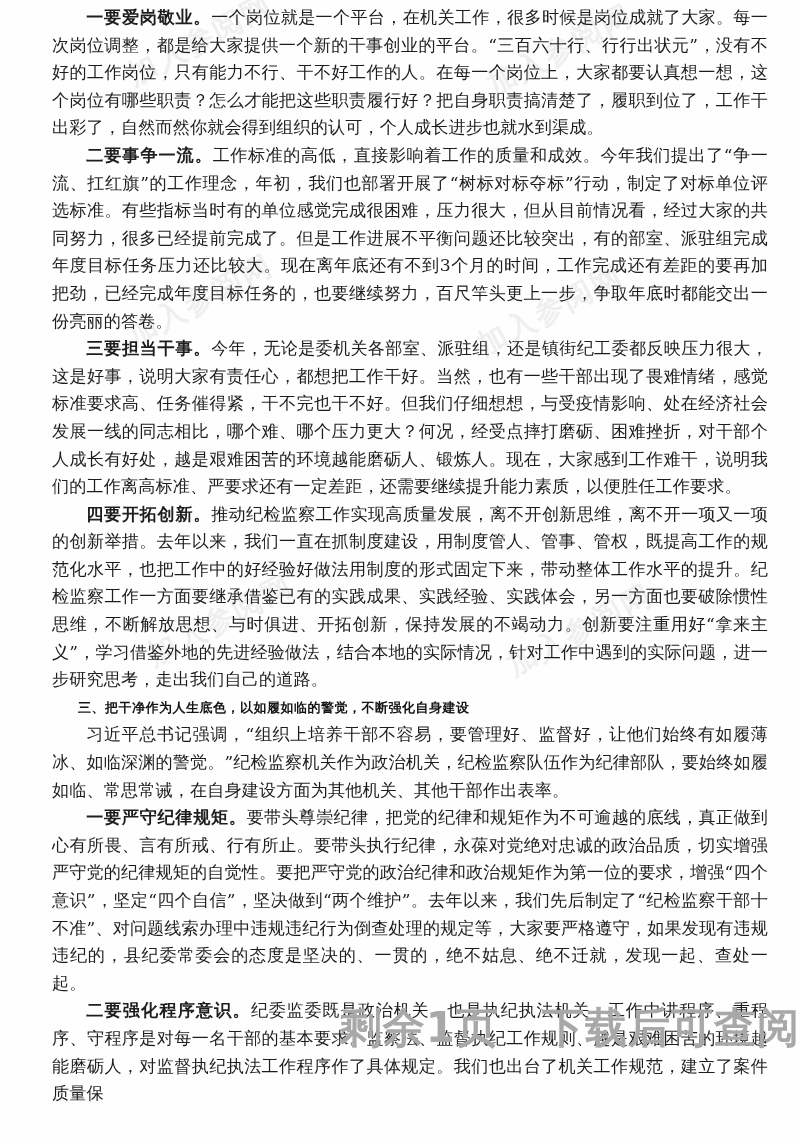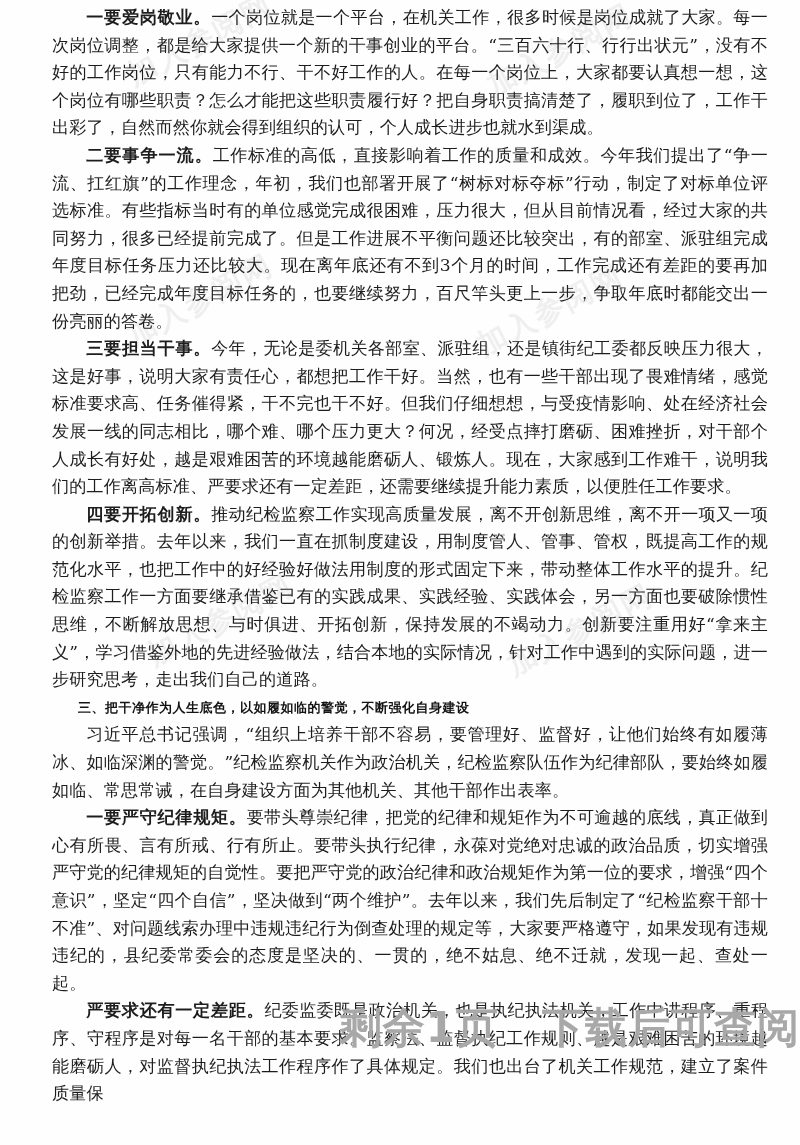--- a/index.html
+++ b/index.html
@@ -116,19 +116,19 @@
     <p class="para"><span class="lead">三要担当干事。</span><span>今年，无论是委机关各部室、派驻组，还是镇街纪工委都反映压力很大，这是好事，说明大家有责任心，都想把工作干好。当然，也有一些干部出现了畏难情绪，感觉标准要求高、任务催得紧，干不完也干不好。但我们仔细想想，与受疫情影响、处在经济社会发展一线的同志相比，哪个难、哪个压力更大？何况，经受点摔打磨砺、困难挫折，对干部个人成长有好处，越是艰难困苦的环境越能磨砺人、锻炼人。现在，大家感到工作难干，说明我们的工作离高标准、严要求还有一定差距，还需要继续提升能力素质，以便胜任工作要求。</span></p>
 
     <p class="para"><span class="lead">四要开拓创新。</span><span>推动纪检监察工作实现高质量发展，离不开创新思维，离不开一项又一项的创新举措。去年以来，我们一直在抓制度建设，用制度管人、管事、管权，既提高工作的规范化水平，也把工作中的好经验好做法用制度的形式固定下来，带动整体工作水平的提升。纪检监察工作一方面要继承借鉴已有的实践成果、实践经验、实践体会，另一方面也要破除惯性思维，不断解放思想、与时俱进、开拓创新，保持发展的不竭动力。创新要注重用好“拿来主义”，学习借鉴外地的先进经验做法，结合本地的实际情况，针对工作中遇到的实际问题，进一步研究思考，走出我们自己的道路。</span></p>
 
     <p class="section-heading">三、把干净作为人生底色，以如履如临的警觉，不断强化自身建设</p>
 
     <p class="para"><span class="lead"></span><span>习近平总书记强调，“组织上培养干部不容易，要管理好、监督好，让他们始终有如履薄冰、如临深渊的警觉。”纪检监察机关作为政治机关，纪检监察队伍作为纪律部队，要始终如履如临、常思常诫，在自身建设方面为其他机关、其他干部作出表率。</span></p>
 
     <p class="para"><span class="lead">一要严守纪律规矩。</span><span>要带头尊崇纪律，把党的纪律和规矩作为不可逾越的底线，真正做到心有所畏、言有所戒、行有所止。要带头执行纪律，永葆对党绝对忠诚的政治品质，切实增强严守党的纪律规矩的自觉性。要把严守党的政治纪律和政治规矩作为第一位的要求，增强“四个意识”，坚定“四个自信”，坚决做到“两个维护”。去年以来，我们先后制定了“纪检监察干部十不准”、对问题线索办理中违规违纪行为倒查处理的规定等，大家要严格遵守，如果发现有违规违纪的，县纪委常委会的态度是坚决的、一贯的，绝不姑息、绝不迁就，发现一起、查处一起。</span></p>
 
-    <p class="para"><span class="lead">严要求还有一定差距。</span><span>纪委监委既是政治机关，也是执纪执法机关，工作中讲程序、重程序、守程序是对每一名干部的基本要求。监察法、监督执纪工作规则、越是艰难困苦的环境越能磨砺人，对监督执纪执法工作程序作了具体规定。我们也出台了机关工作规范，建立了案件质量保</span></p>
+    <p class="para"><span class="lead">二要强化程序意识。</span><span>纪委监委既是政治机关，也是执纪执法机关，工作中讲程序、重程序、守程序是对每一名干部的基本要求。监察法、监督执纪工作规则、越是艰难困苦的环境越能磨砺人，对监督执纪执法工作程序作了具体规定。我们也出台了机关工作规范，建立了案件质量保</span></p>
 
   </div>
 
   <div class="footer-notice">剩余1页　下载后可查阅</div>
 
 </div>
 
 </body></html>

